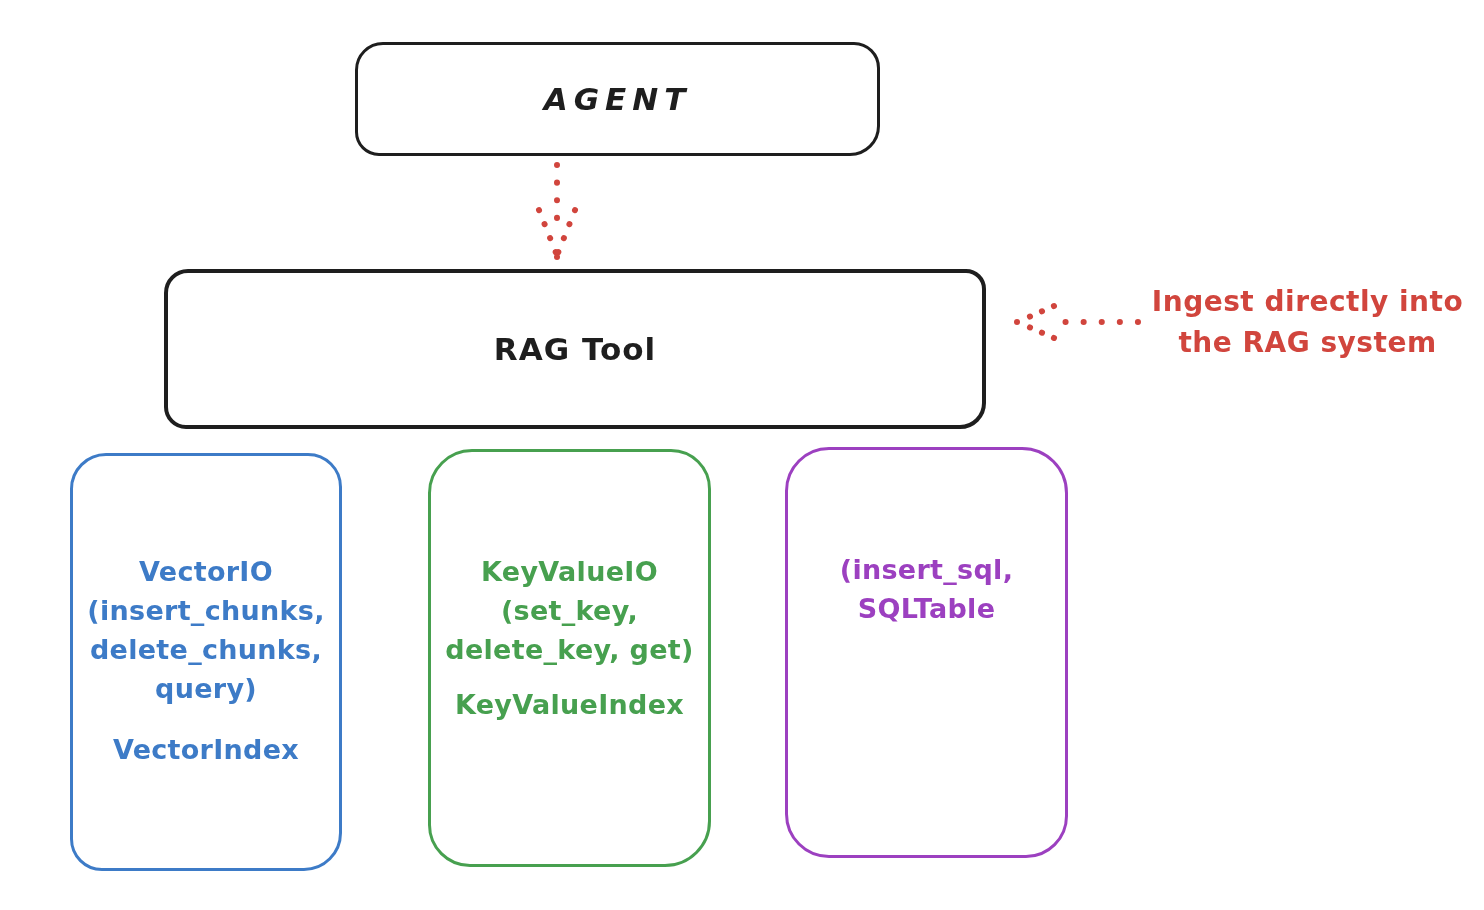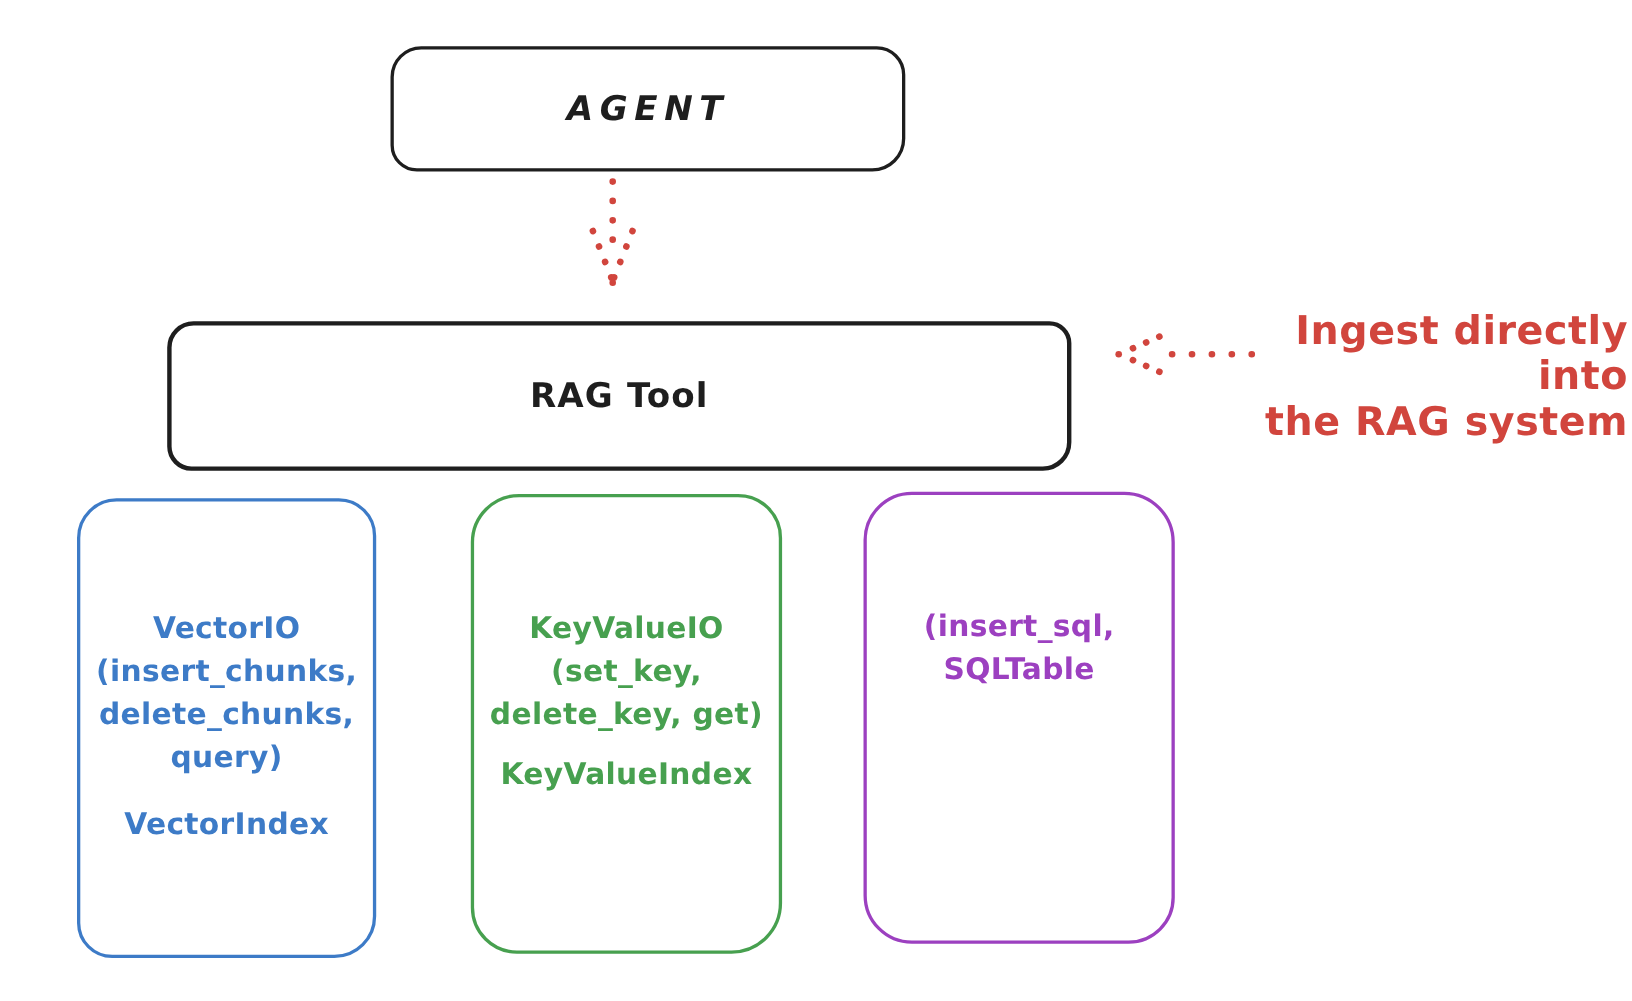--- a/index.html
+++ b/index.html
@@ -25,49 +25,48 @@
 
   
   .node {
     position: absolute;
     border: 4px solid var(--stroke);
     background: var(--background);
     display: flex; align-items: center; justify-content: center;
     color: var(--stroke);
   }
   .agent-box {
-    left: 355px; top: 42px; width: 468px; height: 114px;
+    left: 355px; top: 42px; width: 525px; height: 114px;
     border-radius: 28px 26px 30px 24px;
     border-width: 3.5px;
   }
   .agent-box .label {
     font-size: 31px; font-weight: 700; font-style: italic;
     letter-spacing: 6px;
   }
   .ragtool-box {
-    left: 152px; top: 269px; width: 822px; height: 136px;
+    left: 164px; top: 269px; width: 822px; height: 160px;
     border-radius: 24px 20px 26px 22px;
-    margin-top: 23px;
   }
   .ragtool-box .label {
     font-size: 31px; font-weight: 600; letter-spacing: 1px;
   }
 
   
   .arrow { position: absolute; color: var(--red); }
   .arrow-down  { left: 525px; top: 160px; }
   .arrow-left  { left: 1010px; top: 296px; }
 
   
   .annotation {
     position: absolute;
     left: 1135px; top: 281px; width: 345px;
-    text-align: right;
+    text-align: center;
     color: var(--red);
-    font-size: 36px; font-weight: 700;
+    font-size: 28px; font-weight: 700;
     line-height: 41px;
     letter-spacing: 0.5px;
   }
 
   
   .store-box {
     position: absolute;
     border: 3.5px solid;
     background: var(--background);
     text-align: center;

